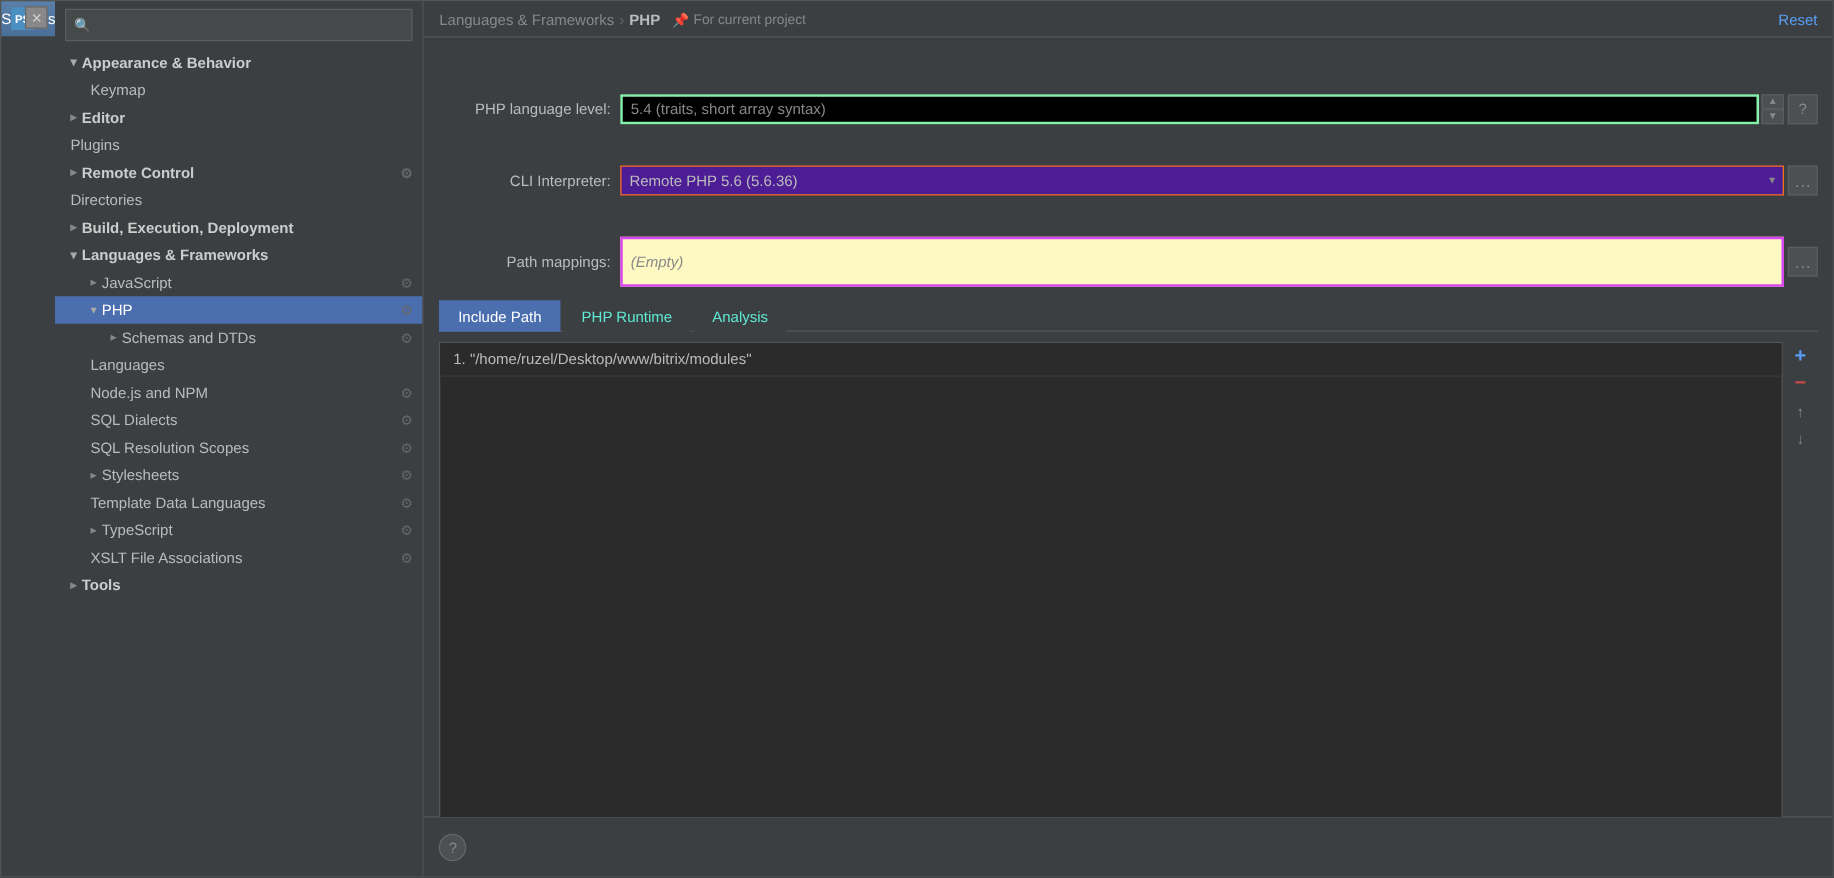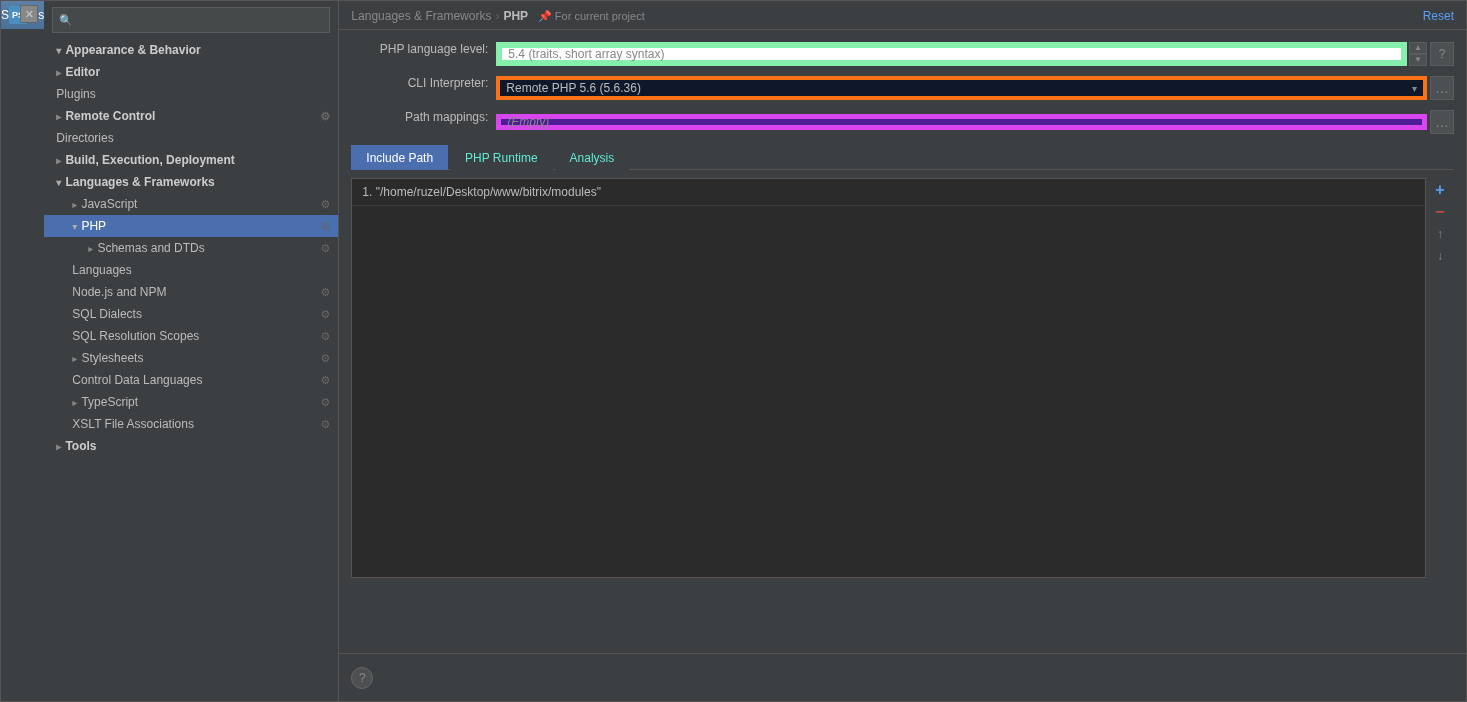--- a/index.html
+++ b/index.html
@@ -217,43 +217,44 @@
     }
 
     .settings-content {
       flex: 1;
       overflow-y: auto;
       padding: 12px;
     }
 
     .field-row {
       display: flex;
-      align-items: flex-start;
+      align-items: center;
       margin-bottom: 10px;
+      margin-top: 33px;
     }
 
     .field-label {
       width: 145px;
       color: #bbbbbb;
       font-size: 12px;
       flex-shrink: 0;
       text-align: right;
       padding-right: 8px;
     }
 
     .field-control {
       flex: 1;
       display: flex;
       align-items: center;
     }
 
     .dropdown {
       flex: 1;
-      background: #0f172a;
-      border: 4px solid #f97316;
+      background: #4c1d95;
+      border: 1px solid #f97316;
       color: #bbbbbb;
       font-size: 12px;
       height: 24px;
       padding: 0 6px;
       display: flex;
       align-items: center;
       justify-content: space-between;
       cursor: pointer;
     }
 
@@ -285,37 +286,37 @@
       cursor: pointer;
       display: flex;
       align-items: center;
       justify-content: center;
       color: #888;
       font-size: 12px;
     }
 
     .php-level-value {
       flex: 1;
-      background: #ffffff;
-      border: 6px solid #86efac;
+      background: #000000;
+      border: 2px solid #86efac;
       color: #888;
       font-size: 12px;
       height: 24px;
       padding: 0 6px;
       display: flex;
       align-items: center;
     }
 
     .path-value {
       flex: 1;
-      background: #4c1d95;
-      border: 5px solid #d946ef;
-      color: #888;
-      font-size: 12px;
-      height: 16px;
+      background: #fef9c3;
+      border: 2px solid #d946ef;
+      color: #888;
+      font-size: 12px;
+      height: 40px;
       padding: 0 6px;
       display: flex;
       align-items: center;
       font-style: italic;
     }
 
     
     .tabs-bar {
       display: flex;
       margin-bottom: 0;
@@ -508,20 +509,23 @@
       <div class="search-box">
         <span class="search-icon">🔍</span>
         <input type="text" placeholder="" style="">
       </div>
 
       <div class="sidebar-item sidebar-group">
         <span class="arrow down">▾</span>
         <span>Appearance &amp; Behavior</span>
       </div>
 
+      <div class="sidebar-item sidebar-child">
+        <span>Keymap</span>
+      </div>
 
       <div class="sidebar-item sidebar-group">
         <span class="arrow">▸</span>
         <span>Editor</span>
       </div>
 
       <div class="sidebar-item">
         <span>Plugins</span>
       </div>
 
@@ -582,21 +586,21 @@
         <span class="gear-icon">⚙</span>
       </div>
 
       <div class="sidebar-item sidebar-child">
         <span class="arrow">▸</span>
         <span>Stylesheets</span>
         <span class="gear-icon">⚙</span>
       </div>
 
       <div class="sidebar-item sidebar-child">
-        <span>Control Data Languages</span>
+        <span>Template Data Languages</span>
         <span class="gear-icon">⚙</span>
       </div>
 
       <div class="sidebar-item sidebar-child">
         <span class="arrow">▸</span>
         <span>TypeScript</span>
         <span class="gear-icon">⚙</span>
       </div>
 
 

